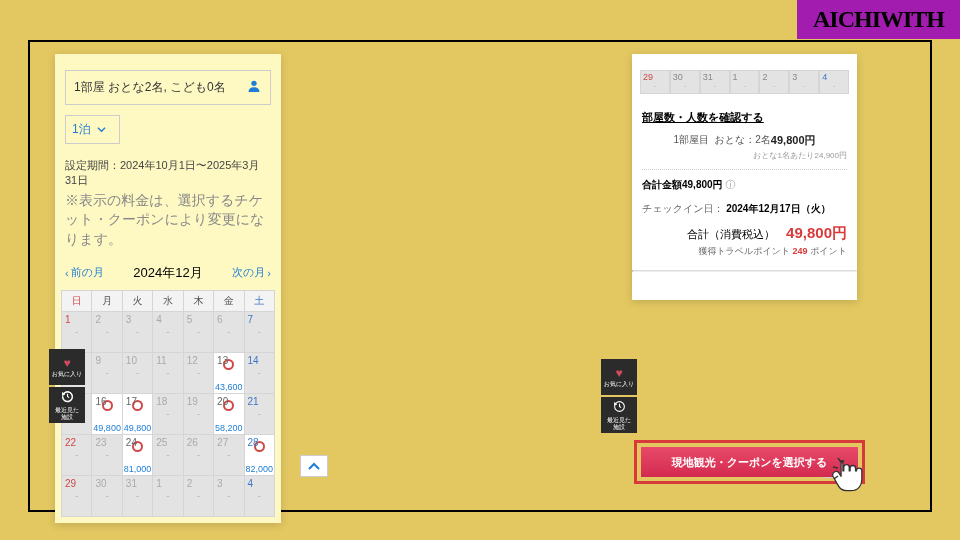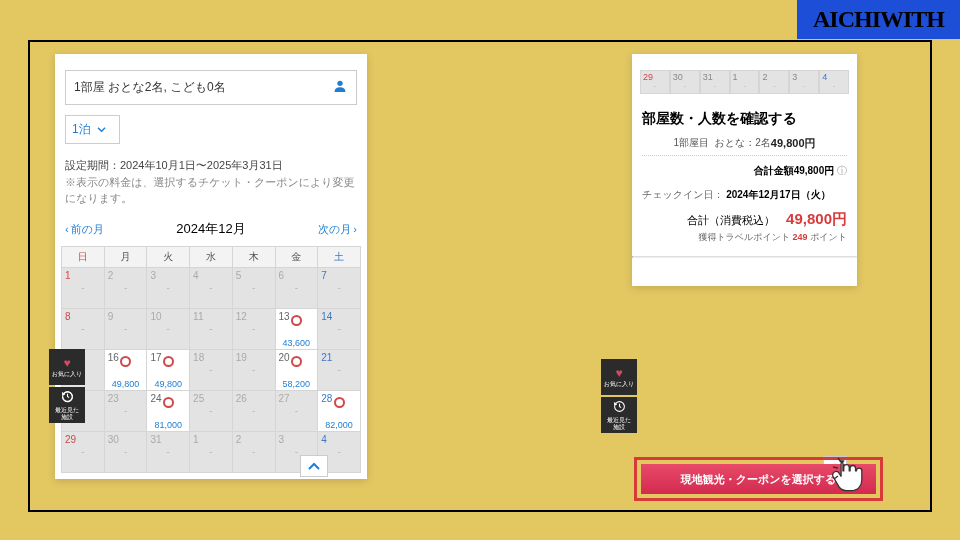--- a/index.html
+++ b/index.html
@@ -1,38 +1,38 @@
 <!DOCTYPE html>
 <html><head>
 <meta charset="utf-8">
 <style>
   * { margin: 0; padding: 0; box-sizing: border-box; }
   body { font-family: "Hiragino Sans", "Meiryo", sans-serif; width: 960px; height: 540px; overflow: hidden; }
   .frame { width: 960px; height: 540px; background: #e3c761; position: relative; }
   .border-inner { position: absolute; left: 28px; top: 40px; right: 28px; bottom: 28px; border: 2px solid #000; }
-  .logo { position: absolute; top: 0; right: 0; background: #1d4ed8; padding: 6px 16px; font-family: "Times New Roman", serif; font-size: 24px; font-weight: 600; letter-spacing: -1px; z-index: 5; }
+  .logo { position: absolute; top: 0; right: 0; background: #a21caf; padding: 6px 16px; font-family: "Times New Roman", serif; font-size: 24px; font-weight: 600; letter-spacing: -1px; z-index: 5; }
   
   .panel-left {
-    position: absolute; left: 55px; top: 54px; width: 312px;
-    background: #ffffff; box-shadow: 0 2px 8px rgba(0,0,0,0.15);
+    position: absolute; left: 55px; top: 54px; width: 226px;
+    background: #fef9c3; box-shadow: 0 2px 8px rgba(0,0,0,0.15);
     padding: 10px 0 6px;
   }
   .room-input {
     margin: 6px 10px 10px; border: 1px solid #ccc; padding: 7px 8px;
     display: flex; align-items: center; justify-content: space-between; font-size: 12px; color: #333;
   }
   .user-icon svg { width: 16px; height: 16px; }
   .nights-select {
     margin: 0 10px 10px; border: 1px solid #ccc; width: 55px;
     padding: 5px 6px; display: flex; align-items: center; gap: 6px;
     color: #1e7ed6; font-size: 12px;
   }
   .chev svg { width: 9px; height: 9px; }
   .note-block { margin: 14px 10px 8px; font-size: 11px; color: #444; line-height: 1.4; }
-  .note-sub { font-size: 11px; color: #888; margin-top: 2px; }
+  .note-sub { font-size: 14px; color: #888; margin-top: 2px; }
   .month-header {
     display: flex; justify-content: space-between; align-items: center;
     padding: 6px 10px 8px; font-size: 12px;
   }
   .month-nav { color: #1e7ed6; font-size: 11px; display: flex; align-items: center; gap: 2px; }
   .month-title { font-size: 13px; font-weight: 500; }
   table.cal { width: calc(100% - 12px); border-collapse: collapse; margin: 0 6px; table-layout: fixed; }
   table.cal th { font-size: 10px; font-weight: 400; color: #555; padding: 3px 0; border: 1px solid #d5d5d5; background: #f3f3f3; }
   table.cal th.sun { color: #d04848; }
   table.cal th.sat { color: #3d78c8; }
@@ -67,45 +67,45 @@
   .mini-cal { display: flex; margin: 8px 8px 16px; }
   .mini-cal .cell {
     flex: 1; border: 1px solid #d5d5d5; height: 24px; font-size: 9px;
     position: relative; text-align: center;
   }
   .mini-cal .cell .n { position: absolute; left: 2px; top: 1px; color: #888; }
   .mini-cal .cell.disabled { background: #e3e3e3; }
   .mini-cal .cell.sun .n { color: #d04848; }
   .mini-cal .cell.sat .n { color: #3d78c8; }
   .mini-cal .cell .dash2 { color: #bbb; font-size: 8px; margin-top: 10px; display: block; }
-  .confirm-head { font-size: 14px; font-weight: 600; margin: 6px 10px 8px; }
+  .confirm-head { font-size: 11px; font-weight: 600; margin: 6px 10px 8px; text-decoration: underline; }
   .room-line { display: flex; justify-content: center; font-size: 10px; color: #555; margin: 4px 0 0; }
   .room-line .p { color: #222; font-weight: 600; font-size: 11px; }
   .per-person { font-size: 8px; color: #999; text-align: right; margin: 2px 10px 8px; }
   .dotted-sep { border: none; border-top: 1px dotted #ccc; margin: 4px 10px 8px; }
-  .subtotal-line { text-align: right; font-size: 10px; font-weight: 600; margin: 4px 10px 10px; }
+  .subtotal-line { font-size: 10px; font-weight: 600; margin: 4px 10px 10px; }
   .subtotal-line .q { color: #999; font-weight: 400; }
   .dates { margin: 6px 10px 4px; font-size: 10px; }
   .dates .row { margin-bottom: 3px; }
   .dates .lbl2 { color: #666; }
   .dates .val2 { font-weight: 600; }
   .total-row { margin: 8px 10px 2px; text-align: right; font-size: 11px; }
   .total-row .lbl3 { font-weight: 400; }
   .total-row .amt { color: #d83a3a; font-weight: 700; font-size: 15px; margin-left: 8px; }
   .points { text-align: right; font-size: 9px; color: #666; margin: 2px 10px 12px; }
   .points .n2 { color: #d83a3a; font-weight: 600; }
   .solid-sep { border-top: 1px solid #ddd; margin: 6px 0 14px; }
   .collapse-up {
     position: absolute; right: 10px; top: 402px; width: 24px; height: 22px;
     border: 1px solid #ccc; display: flex; align-items: center; justify-content: center;
     background: #fff;
   }
   .collapse-up.lft { position: absolute; left: 300px; top: 455px; background: #fff; border: 1px solid #ccc; width: 28px; height: 22px; }
   .cta-wrap {
-    position: absolute; left: 634px; top: 457px; width: 249px;
+    position: absolute; left: 634px; top: 440px; width: 231px;
     border: 3px solid #d83a3a; padding: 4px;
   }
   .cta-btn {
     width: 100%; height: 30px; background: linear-gradient(#e84a68, #d32a50);
     color: #fff; font-size: 11px; font-weight: 600; display: flex;
     align-items: center; justify-content: center; border: none;
   }
   .cursor { position: absolute; left: 830px; top: 454px; width: 48px; height: 48px; z-index: 10; }
 </style>
 </head>
@@ -382,20 +382,21 @@
         <div class="cell disabled sat">
           <span class="n">4</span>
           <span class="dash2">-</span>
         </div>
       </div>
     <div class="confirm-head">部屋数・人数を確認する</div>
     <div class="room-line">
       <span><span>1部屋目</span>&nbsp;&nbsp;<span>おとな：2名</span></span>
       <span class="p">49,800円</span>
     </div>
+    <div class="per-person">おとな1名あたり24,900円</div>
     <hr class="dotted-sep">
     <div class="subtotal-line">
       <span>合計金額49,800円</span>
       <span class="q"> ⓘ</span>
     </div>
     <div class="dates">
       <div class="row">
         <span class="lbl2">チェックイン日：</span>
         <span class="val2">2024年12月17日（火）</span>
       </div>

